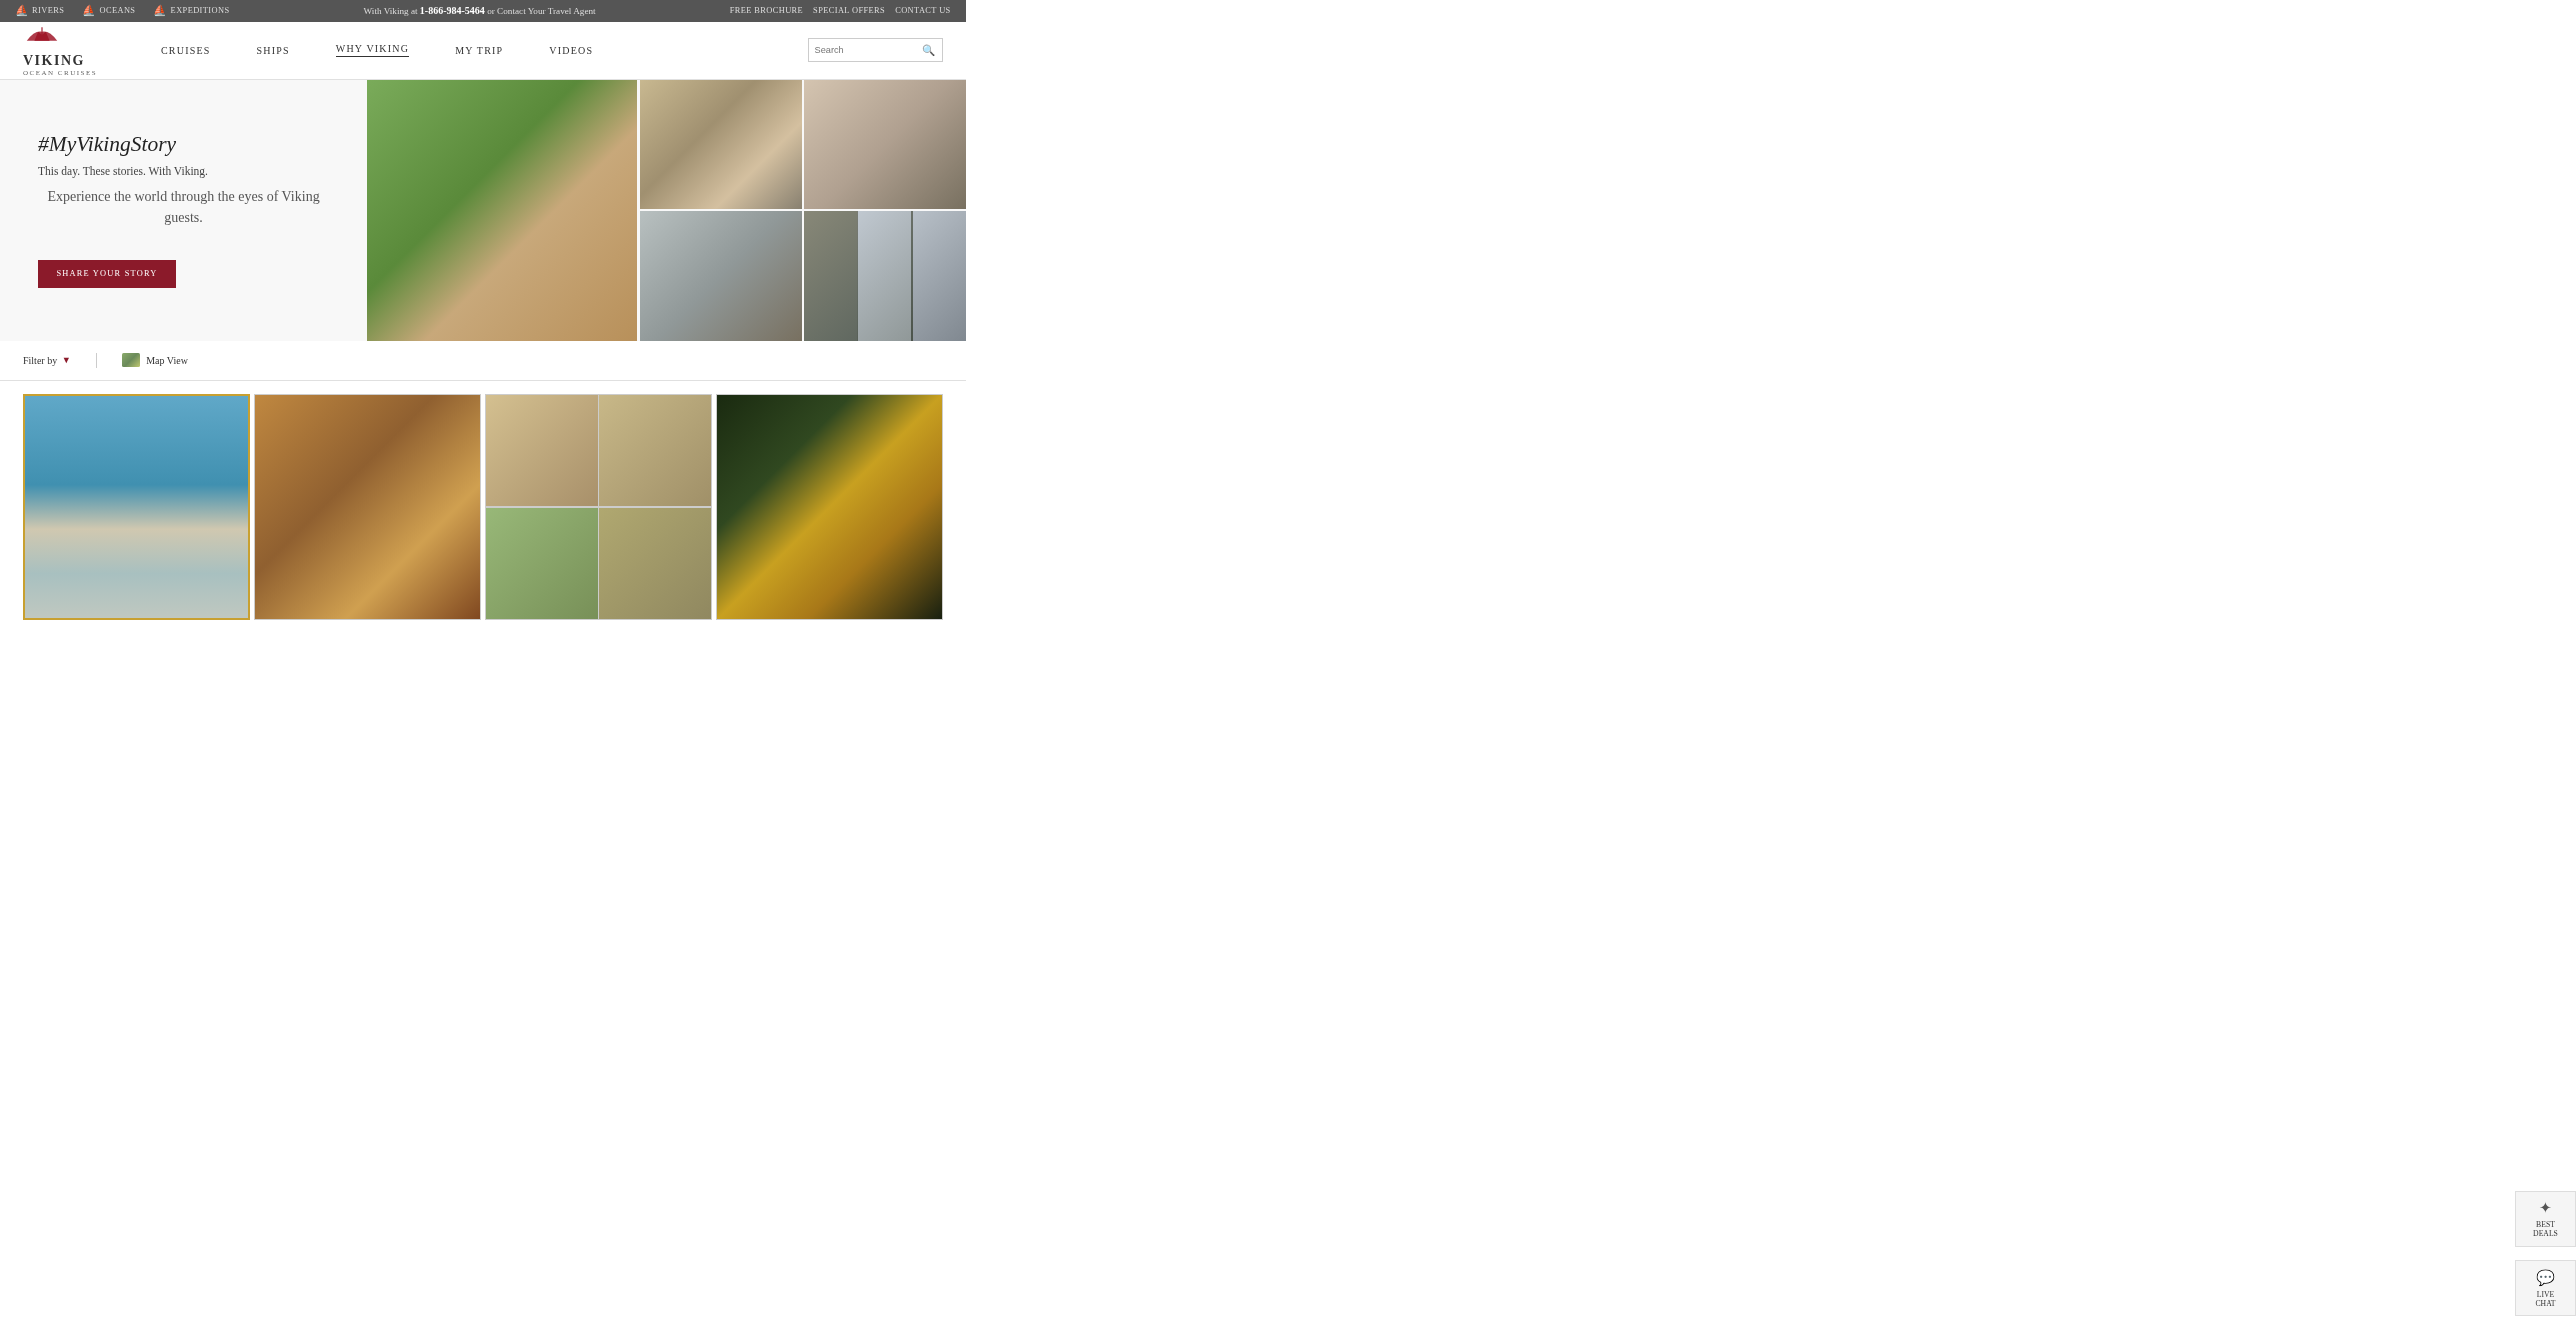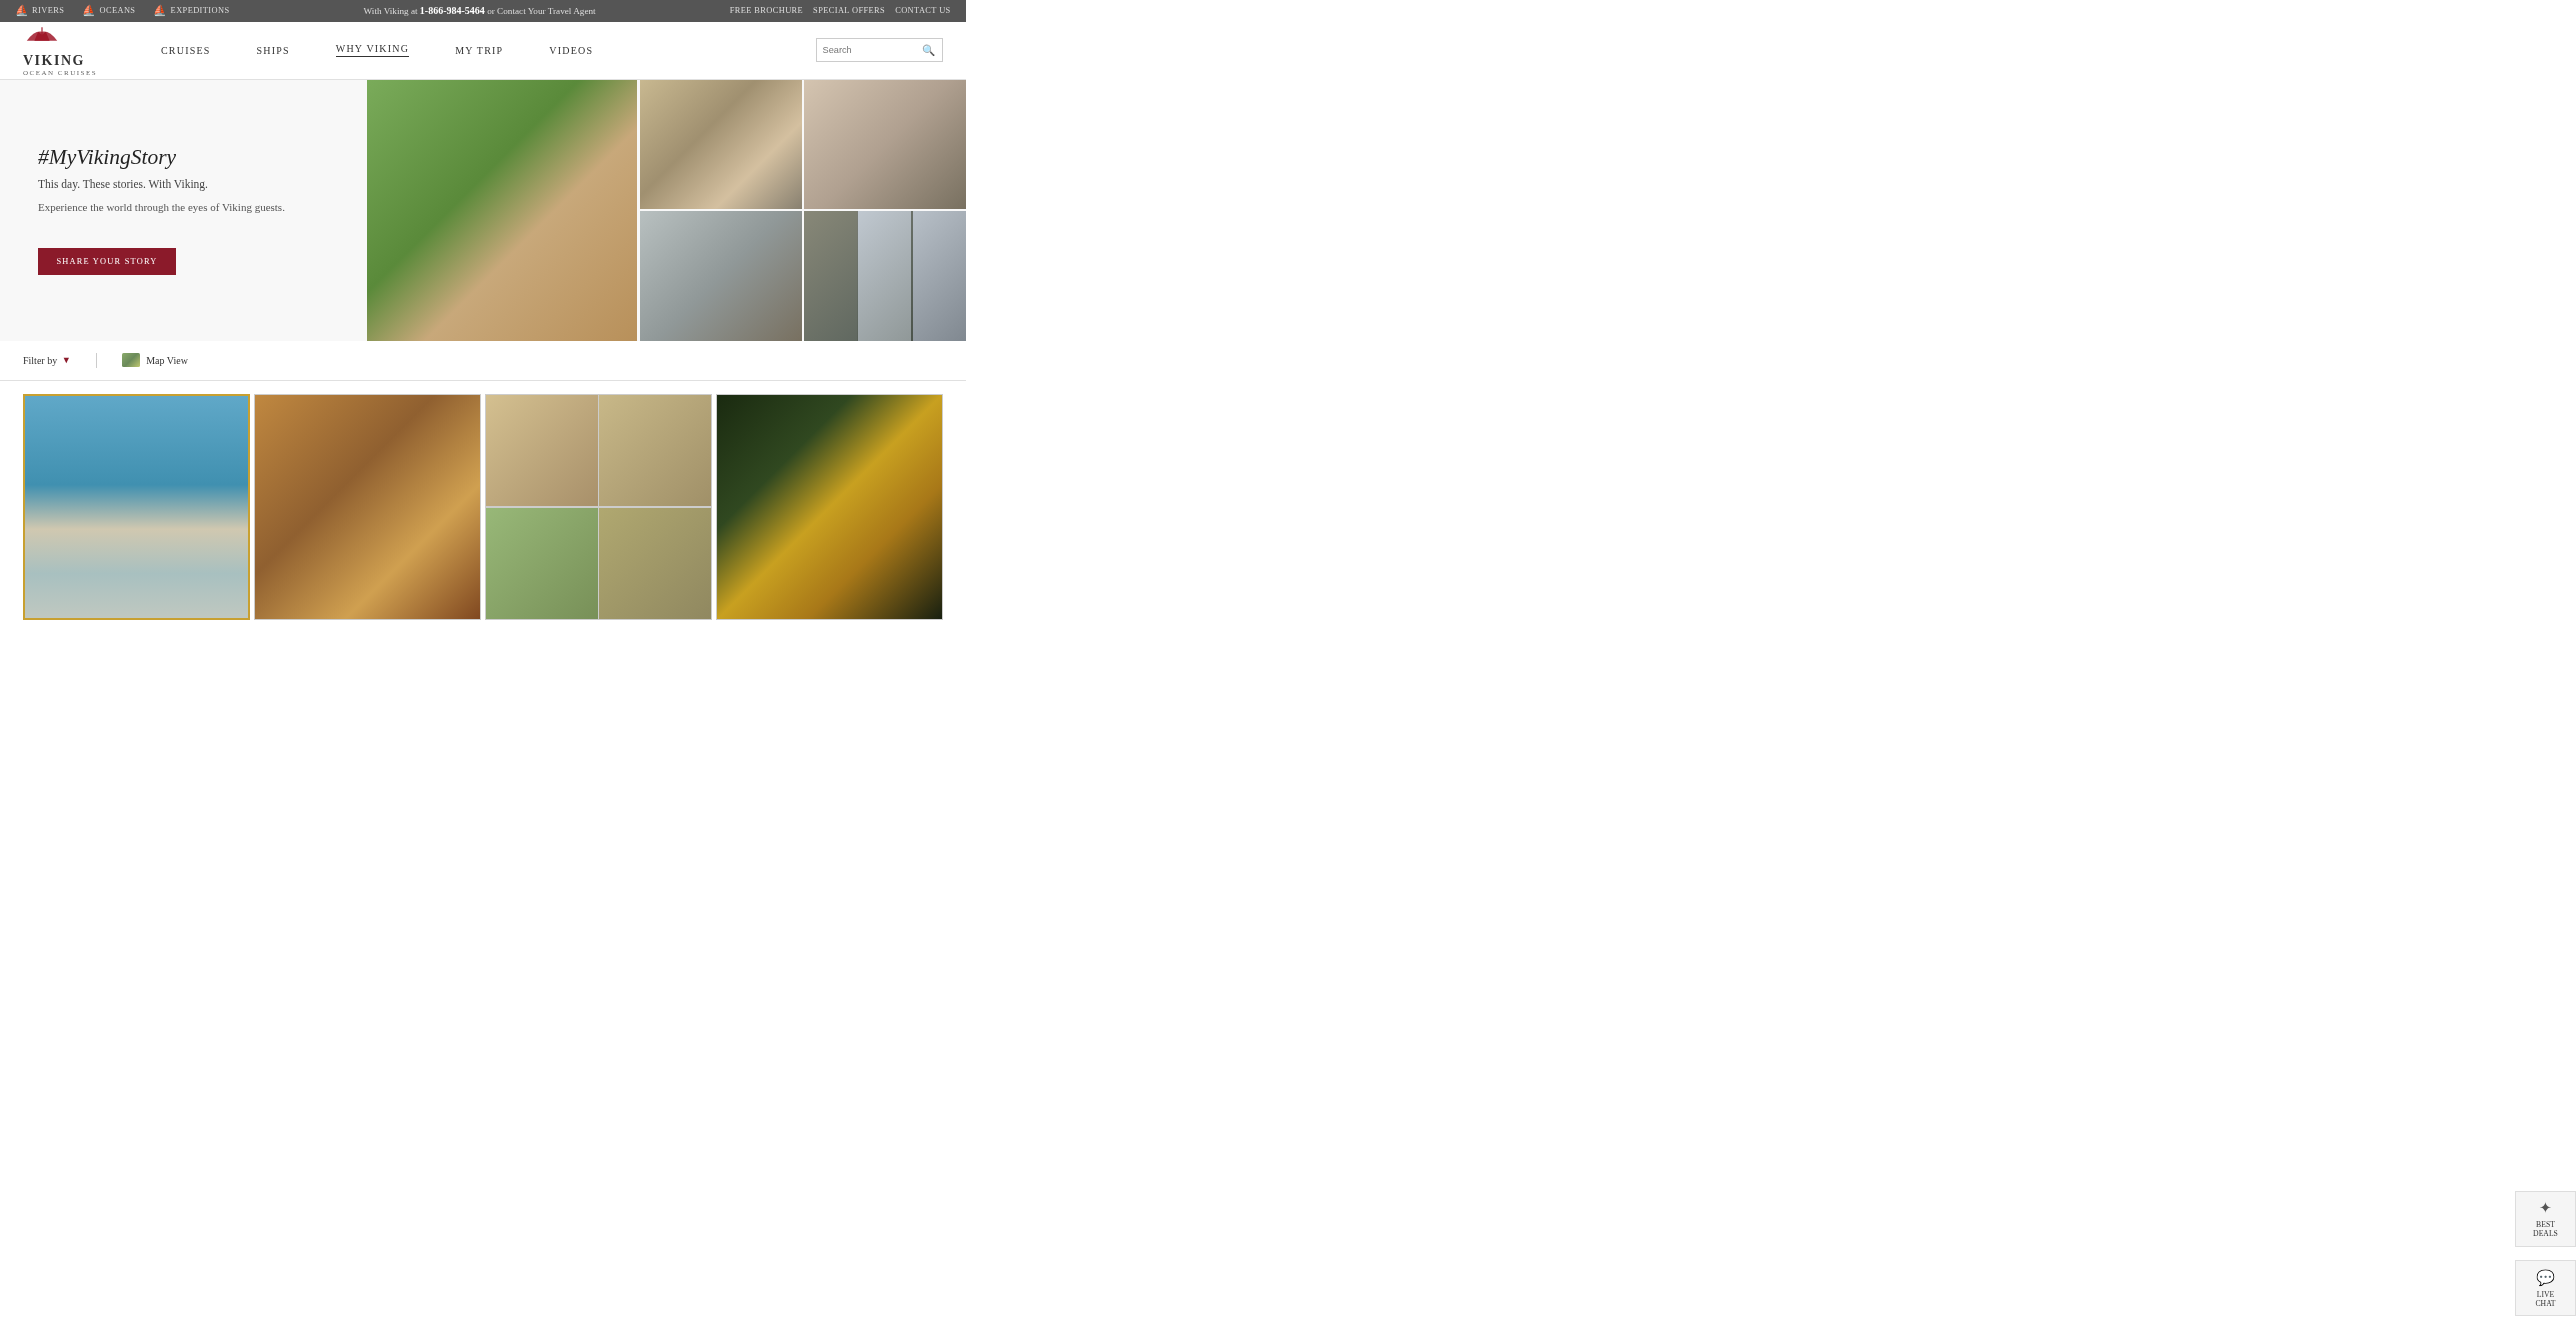--- a/index.html
+++ b/index.html
@@ -113,21 +113,21 @@
       border: 0.8px solid #ccc;
       padding: 3.1px 6.1px;
       min-width: 123px;
       height: 24.5px;
     }
     .search-input {
       border: none;
       outline: none;
       font-size: 9.2px;
       color: #999;
-      width: 100px;
+      width: 108px;
       background: transparent;
     }
     .search-icon-btn {
       color: #555;
       font-size: 10.7px;
       cursor: pointer;
       background: none;
       border: none;
     }
 
@@ -152,25 +152,25 @@
       color: #222;
       margin-bottom: 7.7px;
       text-align: center;
     }
     .hero-tagline {
       font-size: 11.5px;
       color: #444;
       margin-bottom: 9.2px;
     }
     .hero-desc {
-      font-size: 11px;
+      font-size: 14px;
       color: #555;
       line-height: 1.5;
       margin-bottom: 32px;
-      text-align: left;
+      text-align: center;
     }
     .share-btn {
       background: #8b1a2a;
       color: #fff;
       border: none;
       padding: 9.2px 18.4px;
       font-size: 8.4px;
       letter-spacing: 1.2px;
       text-transform: uppercase;
       cursor: pointer;

